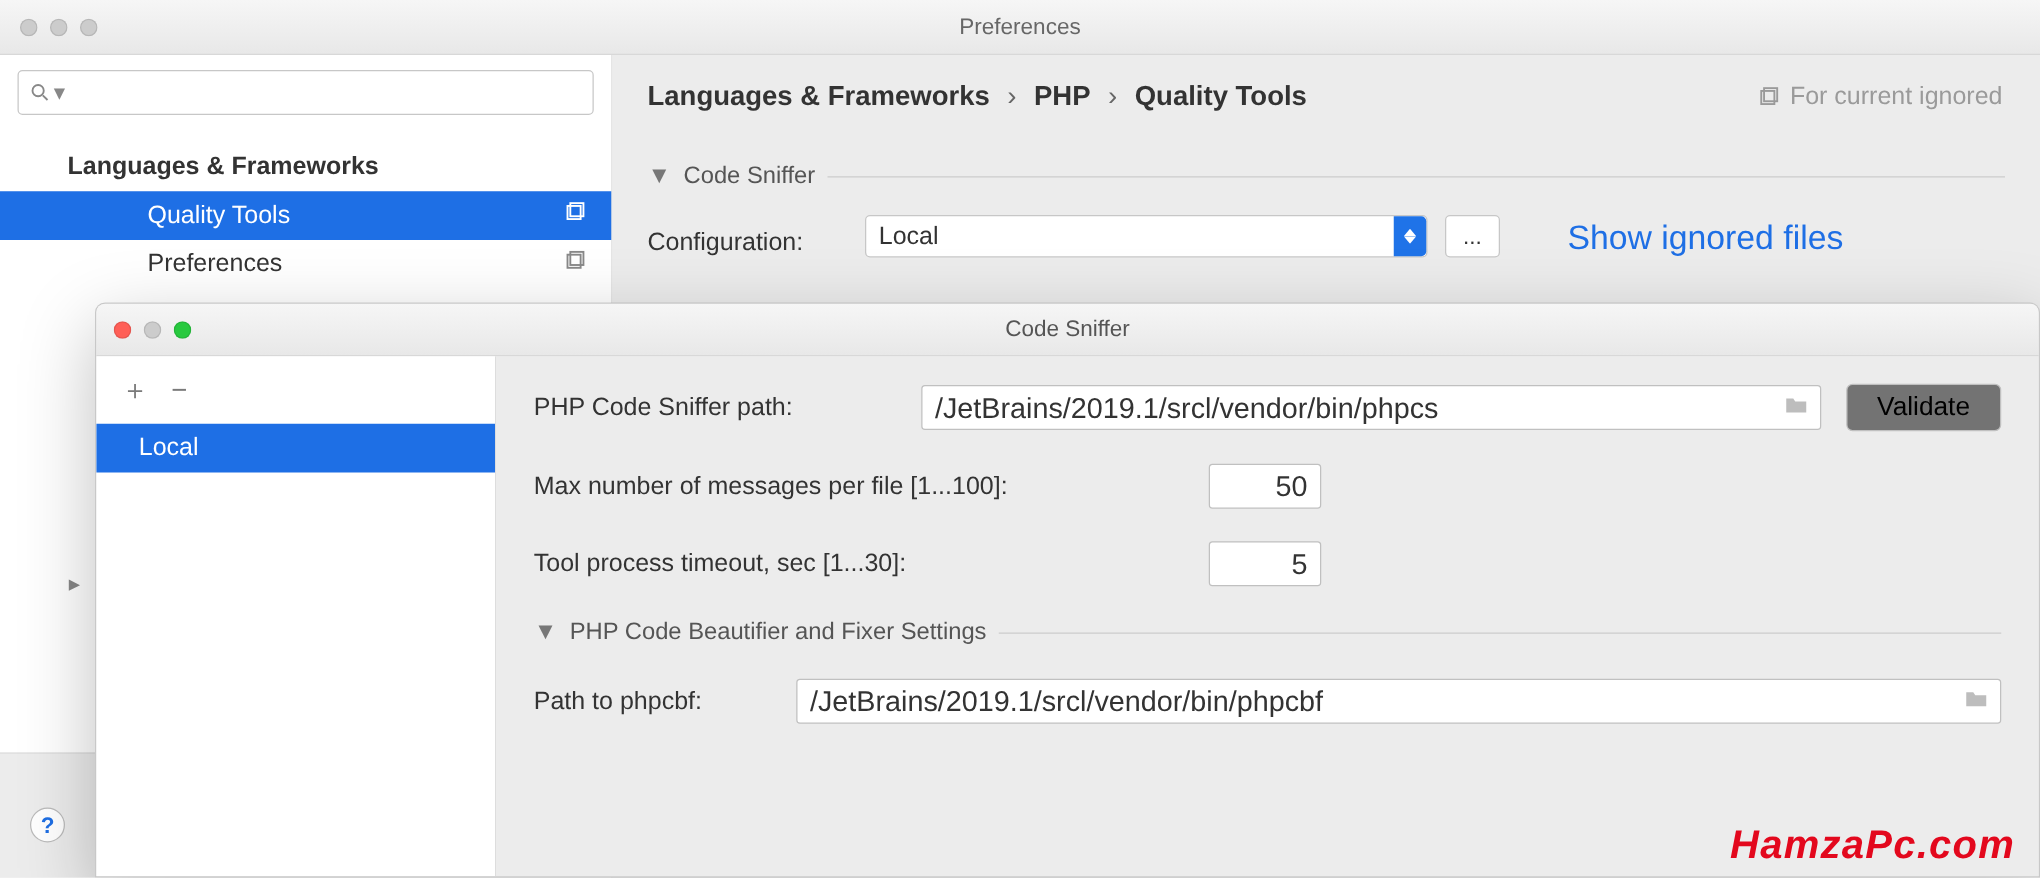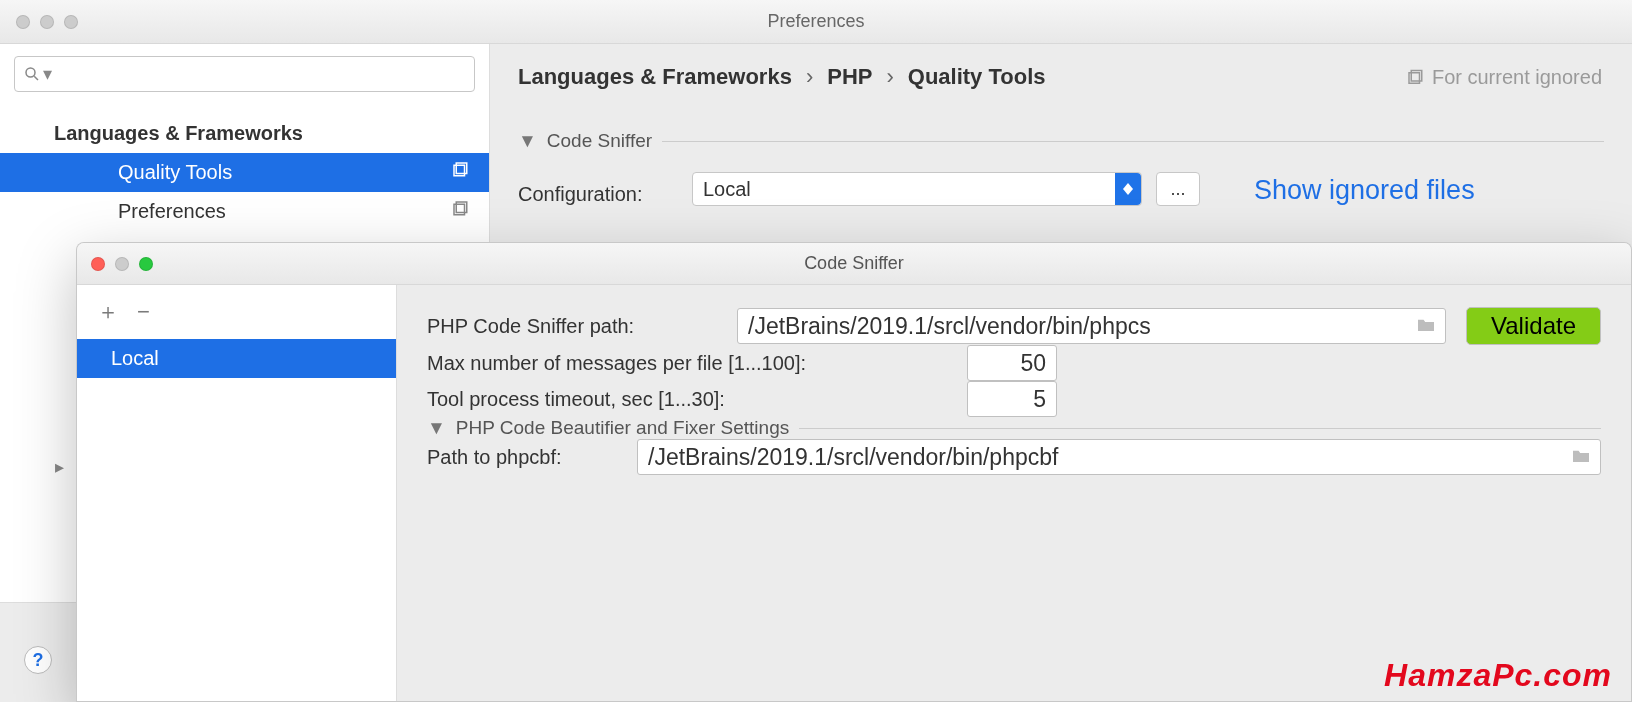--- a/index.html
+++ b/index.html
@@ -195,41 +195,41 @@
 .dlg-toolbar {
   display:flex; gap:18px; padding:12px 20px; align-items:center;
   color:#7a7a7a; font-size:22px;
 }
 .dlg-list-item {
   padding:8px 18px 8px 34px;
   background:#1e6fe5; color:#fff; font-size:20px;
 }
 .dlg-main {
   flex:1; padding: 22px 30px;
-  display:flex; flex-direction:column; 
+  display:flex; flex-direction:column; gap:26px;
   background:#ececec;
 }
 .row { display:flex; align-items:center; gap:20px; font-size:20px; }
 .row label { min-width:290px; }
 .text-input {
   height:36px; background:#fff; border:1px solid #c0c0c0; border-radius:3px;
   padding:0 10px; font-size:23px; color:#333;
   position:relative;
 }
 .text-input-wrap{
   position:relative; display:inline-flex; align-items:center;
 }
 .folder-icon{
   position:absolute; right:10px; top:50%; transform:translateY(-50%);
   color:#b0b0b0;
 }
 .small-input{ width:90px; text-align:right; }
 .validate-btn{
-  height:38px; padding:0 24px; background:#84cc16; border:1px solid #c0c0c0; border-radius:5px;
-  font-size:24px;
+  height:38px; padding:0 24px; background:#737373; border:1px solid #c0c0c0; border-radius:5px;
+  font-size:21px;
 }
 .dlg-section-head{
   display:flex; align-items:center; gap:10px; font-size:19px; color:#555;
 }
 .dlg-section-head .line{flex:1;height:1px;background:#ccc;}
 
 .watermark{
   position:absolute; right:20px; bottom:8px;
   font-size:32px; font-weight:800; color:#e3081d; font-style:italic; letter-spacing:1px;
 }

